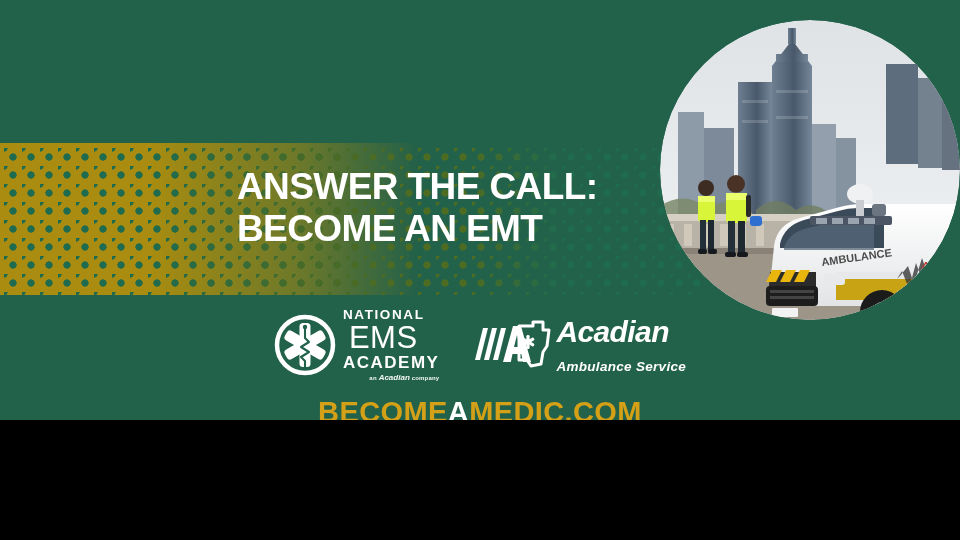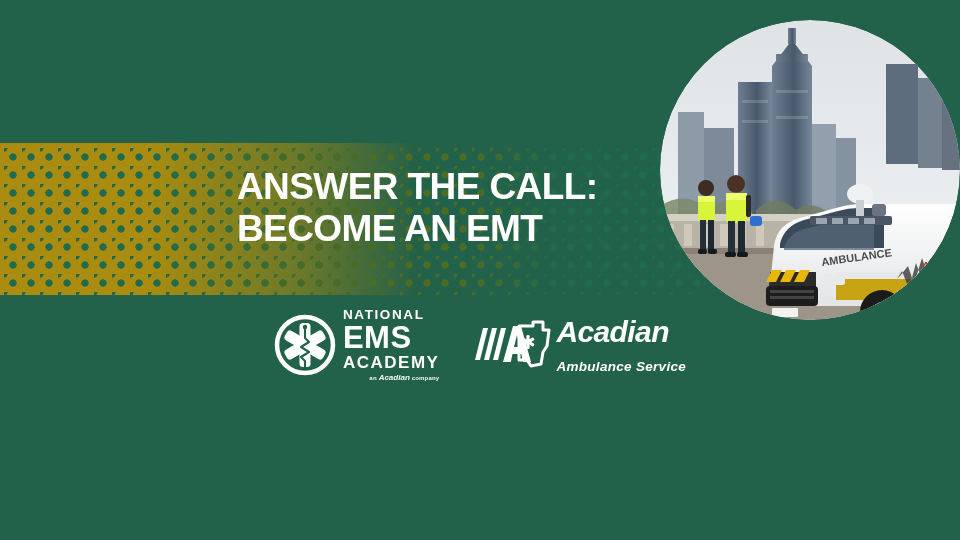--- a/index.html
+++ b/index.html
@@ -1,19 +1,19 @@
 <!DOCTYPE html>
 <html><head>
 <meta charset="utf-8">
 <style>
   html,body{margin:0;padding:0;background:#000;}
   body{width:960px;height:540px;overflow:hidden;
        font-family:"Liberation Sans",sans-serif;}
 
-  .stage{position:relative;width:960px;height:540px;
+  .stage{position:relative;width:960px;height:420px;
          background:#22614A;overflow:hidden;}
 
   
   .band{position:absolute;left:0;top:143px;width:700px;height:152px;overflow:hidden;}
   .band-gold{position:absolute;inset:0;background:#A98C10;
              -webkit-mask-image:linear-gradient(to right,
                 #000 0px,#000 150px,rgba(0,0,0,.55) 300px,rgba(0,0,0,0) 420px);
              mask-image:linear-gradient(to right,
                 #000 0px,#000 150px,rgba(0,0,0,.55) 300px,rgba(0,0,0,0) 420px);}
   .band-dots{position:absolute;inset:0;
@@ -42,21 +42,21 @@
   .photo svg{display:block;}
 
   
   .logos{position:absolute;left:0;top:306px;width:960px;height:78px;
          display:flex;align-items:center;justify-content:center;gap:34px;}
   .nema{display:flex;align-items:center;gap:7px;}
   .nema-mark{width:62px;height:62px;flex:none;}
   .nema-txt{display:flex;flex-direction:column;align-items:flex-start;
             color:#fff;line-height:1;}
   .nema-t1{font-size:13.5px;font-weight:bold;letter-spacing:1.6px;}
-  .nema-t2{font-size:31px;font-weight:bold;letter-spacing:0.5px;margin:1px 0 1px;}
+  .nema-t2{font-size:31px;font-weight:normal;letter-spacing:0.5px;margin:1px 6px 1px;}
   .nema-t3{font-size:17px;font-weight:bold;letter-spacing:1.5px;}
   .nema-t4{font-size:6px;font-weight:bold;letter-spacing:.2px;margin-top:3px;
            align-self:flex-end;opacity:.95;}
   .nema-t4 .it{font-style:italic;font-size:8px;letter-spacing:0;}
 
   .acadian{display:flex;align-items:center;gap:5px;}
   .acadian-mark{width:78px;height:50px;flex:none;}
   .acadian-txt{display:flex;flex-direction:column;align-items:flex-start;color:#fff;line-height:1;}
   .ac-t1{font-size:30px;font-weight:bold;font-style:italic;letter-spacing:-0.6px;}
   .ac-t2{font-size:13.5px;font-weight:bold;font-style:italic;letter-spacing:.3px;margin-top:13px;}
@@ -249,14 +249,17 @@
           </g>
         </svg>
       </span>
       <span class="acadian-txt">
         <span class="ac-t1">Acadian</span>
         <span class="ac-t2">Ambulance Service</span>
       </span>
     </div>
   </div>
 
+  <div class="url">
+    <span>BECOME</span><span class="hi">A</span><span>MEDIC.COM</span>
+  </div>
 
 </div>
 
 </body></html>

